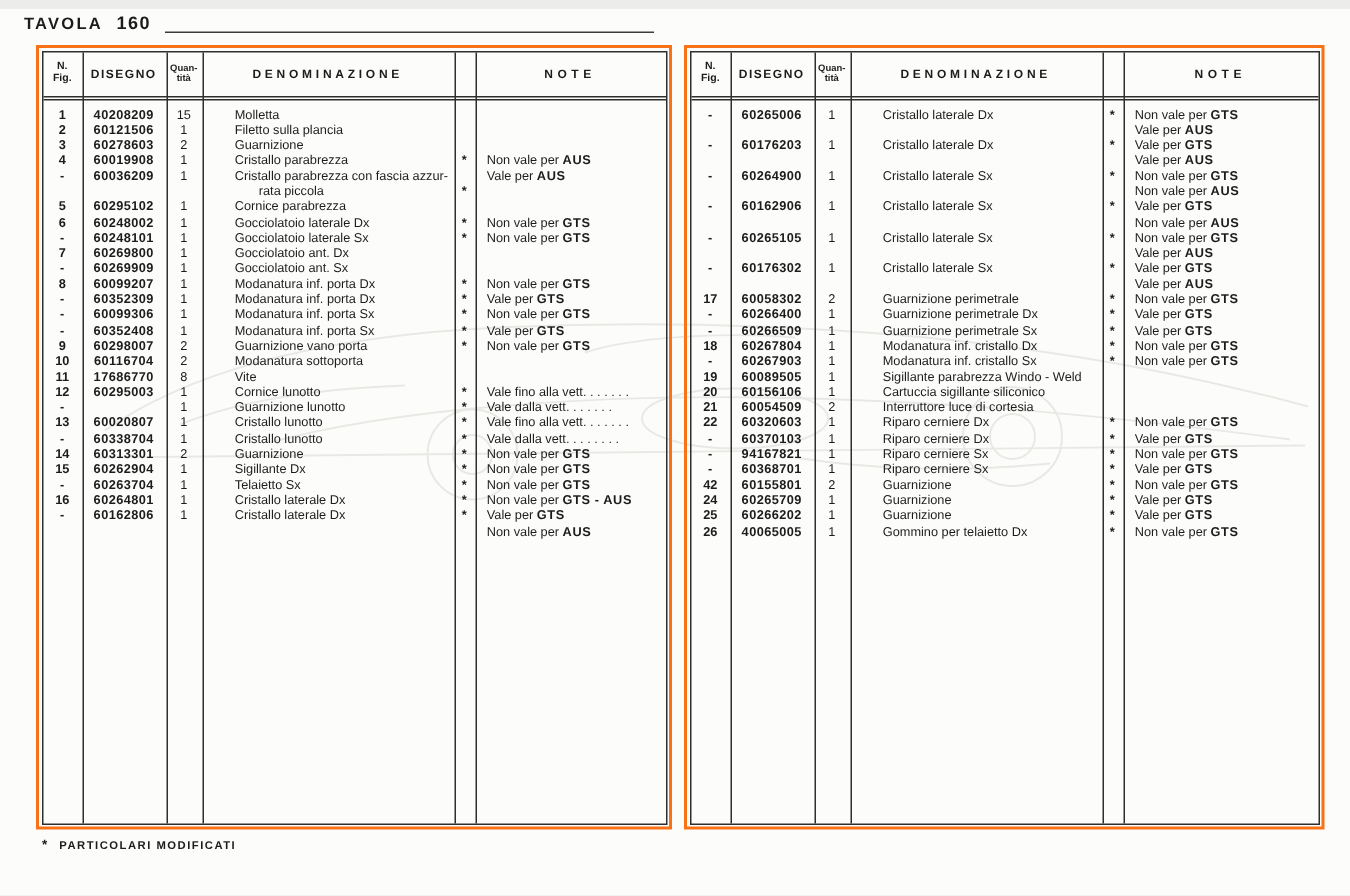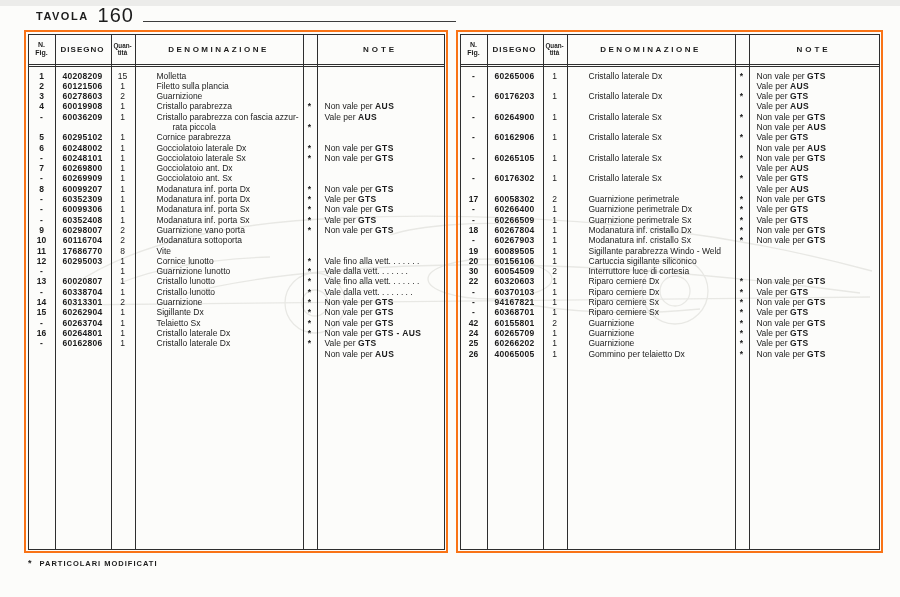--- a/index.html
+++ b/index.html
@@ -1,23 +1,23 @@
 <!DOCTYPE html>
 <html><head>
 <meta charset="utf-8">
 <style>
   html,body{margin:0;padding:0;background:#e9e9e7;}
   .page{position:relative;width:900px;height:597px;background:#fcfcfa;overflow:hidden;
         font-family:"Liberation Sans",sans-serif;color:#1c1c1c;}
   .topstrip{position:absolute;top:0;left:0;right:0;height:6px;background:#ececea;}
 
   
-  .title{position:absolute;left:36px;top:7px;width:420px;display:flex;align-items:flex-end;gap:9px;z-index:2;}
+  .title{position:absolute;left:16px;top:7px;width:420px;display:flex;align-items:flex-end;gap:9px;z-index:2;}
   .title .t1{font-size:11px;font-weight:bold;letter-spacing:1.5px;line-height:16px;}
-  .title .t2{font-size:20px;font-weight:normal;letter-spacing:1px;line-height:17px;}
+  .title .t2{font-size:12px;font-weight:bold;letter-spacing:1px;line-height:17px;}
   .title .rule{flex:1;border-bottom:1.5px solid #3c3c3c;margin-bottom:2px;}
 
   
   .wm{position:absolute;left:60px;top:175px;z-index:1;opacity:.85;}
 
   
   .tbl{position:absolute;top:30px;height:523px;border:2px solid #f97316;z-index:2;background:transparent;box-sizing:border-box;}
   .tbl.left{left:24px;width:424px;}
   .tbl.right{left:456px;width:427px;}
   .tbl-inner{position:absolute;top:1.5px;bottom:1.5px;left:1.5px;right:1.5px;border:1px solid #2e2e2e;}
@@ -632,21 +632,21 @@
             <div class="c-fig">20</div>
             <div class="c-dis">60156106</div>
             <div class="c-qty">1</div>
             <div class="c-den">
               <div class="dl">Cartuccia sigillante siliconico</div>
             </div>
             <div class="c-star"></div>
             <div class="c-note"></div>
           </div>
           <div class="row">
-            <div class="c-fig">30</div>
+            <div class="c-fig">21</div>
             <div class="c-dis">60054509</div>
             <div class="c-qty">2</div>
             <div class="c-den">
               <div class="dl">Interruttore luce di cortesia</div>
             </div>
             <div class="c-star"></div>
             <div class="c-note"></div>
           </div>
           <div class="row">
             <div class="c-fig">22</div>

